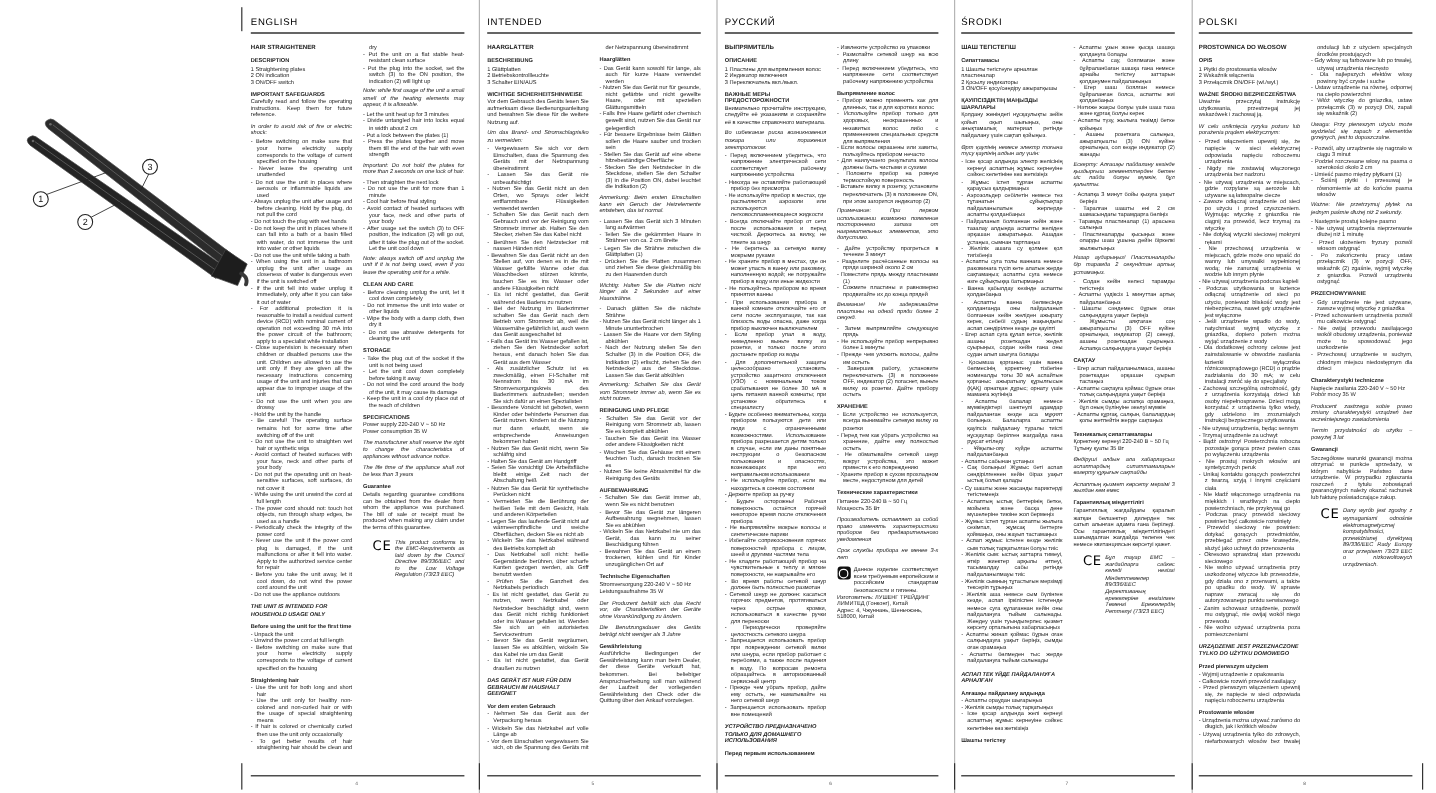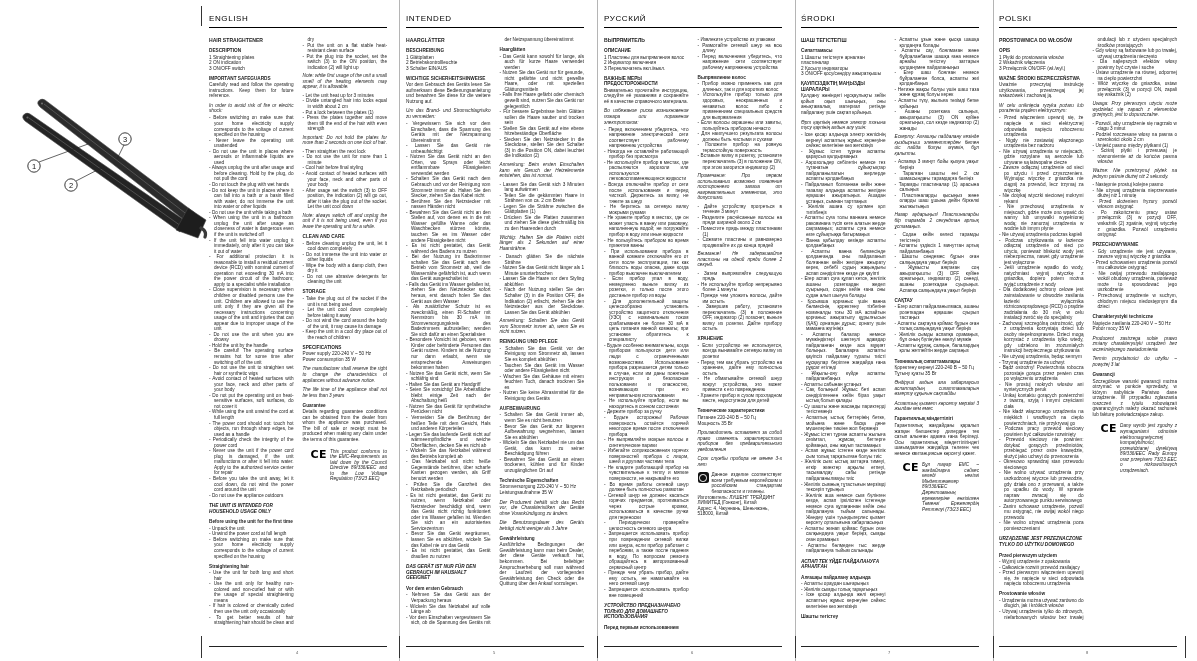--- a/index.html
+++ b/index.html
@@ -18,21 +18,21 @@
   .s-title{font-weight:bold;font-size:5.1px;margin:0 0 5px;text-align:left;}
   .s-h{font-weight:bold;margin:4.5px 0 1px;text-align:left;}
   .s-em{font-style:italic;margin:4px 0 1.5px;}
   .s-caps{font-weight:bold;font-style:italic;margin:5px 0;text-align:left;}
   .s-p{margin:0 0 2px;}
   .s-note{font-style:italic;margin:3px 0;}
   .s-line{margin:0;text-align:left;}
   .s-bullet{padding-left:5px;text-indent:-5px;margin:0;}
   .s-bullet::before{content:"- ";}
   .ce-row{display:flex;gap:3px;margin-top:6px;padding-left:8px;break-inside:avoid;}
-  .ce-mark{font-family:"DejaVu Sans",sans-serif;font-weight:bold;font-size:11px;
+  .ce-mark{font-family:"DejaVu Sans",sans-serif;font-weight:normal;font-size:11px;
            letter-spacing:.5px;line-height:1;color:#000;flex:0 0 auto;}
   .ce-text{font-style:italic;flex:1;}
   .cert-row{display:flex;gap:3px;margin-top:5px;break-inside:avoid;}
   .cert-badge{flex:0 0 auto;width:11px;height:11px;background:#111;border-radius:2.5px;
               display:flex;align-items:center;justify-content:center;}
   .cert-badge span{display:block;width:5.5px;height:5.5px;border:1.3px solid #fff;border-radius:50%;}
   .cert-text{flex:1;}
   
   .footer-line{position:absolute;top:646px;height:1px;background:#222;}
   .footer-mark{position:absolute;top:650px;font-size:4px;color:#555;}

